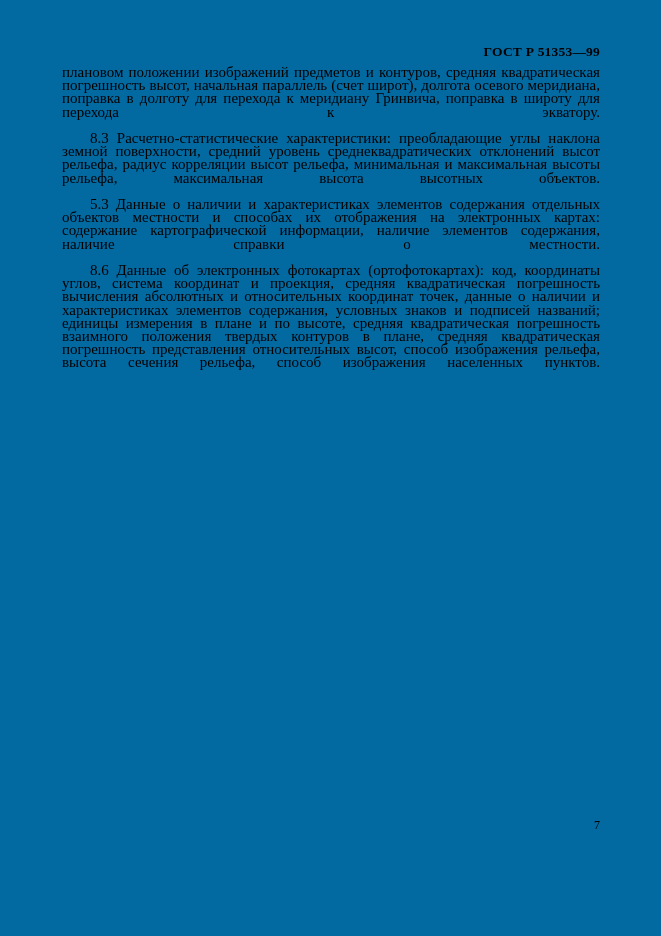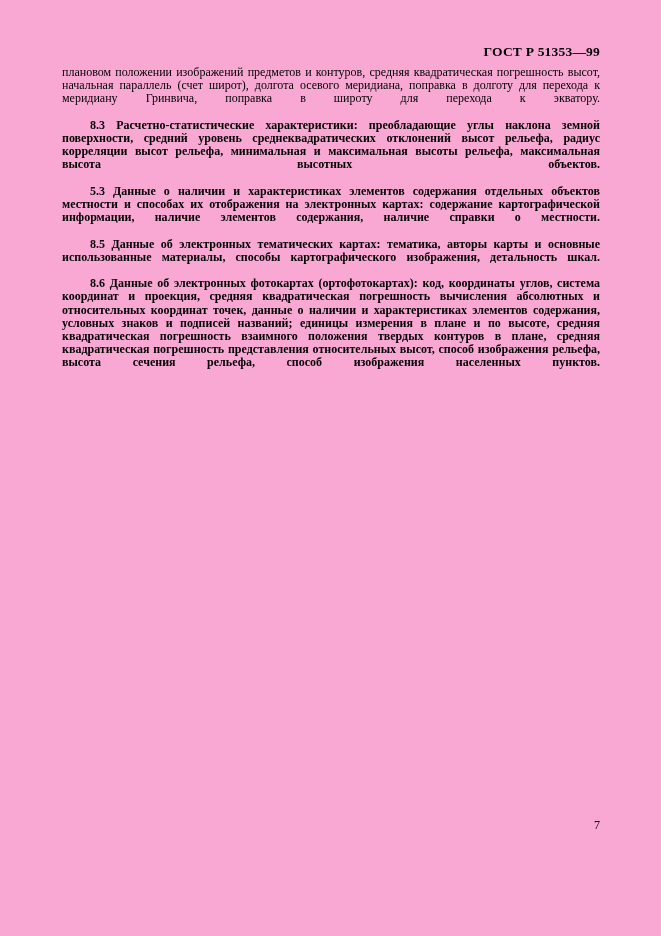--- a/index.html
+++ b/index.html
@@ -10,21 +10,21 @@
   }
   body {
     font-family: "Liberation Serif", "DejaVu Serif", serif;
     color: #000000;
     -webkit-font-smoothing: antialiased;
   }
   .page {
     position: relative;
     width: 661px;
     height: 936px;
-    background: #f9a8d4;
+    background: #0369a1;
     overflow: hidden;
     box-sizing: border-box;
   }
 
   
   .page-header {
     position: absolute;
     top: 44px;
     left: 62px;
     right: 61px;
@@ -41,32 +41,31 @@
   .text-column {
     position: absolute;
     top: 66px;
     left: 62px;
     width: 538px;
   }
 
   p.para {
     margin: 0;
     padding: 0;
-    font-size: 12px;
+    font-size: 15px;
     line-height: 13.2px;
     text-align: justify;
     text-justify: inter-word;
     text-indent: 0;
     hyphens: manual;
     -webkit-hyphens: manual;
     word-spacing: 0.1px;
   }
   p.para.indent {
     text-indent: 28px;
-    font-weight: bold;
   }
   
   p.para::after {
     content: "";
     display: inline-block;
     width: 100%;
   }
 
   
   .folio {
@@ -88,21 +87,20 @@
   <div class="page-header">ГОСТ Р 51353—99</div>
 
   <div class="text-column">
 
     <p class="para">плановом положении изображений предметов и контуров, средняя квадратическая погрешность высот, начальная параллель (счет широт), долгота осевого меридиана, поправка в долготу для перехода к меридиану Гринвича, поправка в широту для перехода к экватору.</p>
 
     <p class="para indent">8.3  Расчетно-статистические характеристики: преобладающие углы наклона земной поверхности, средний уровень среднеквадратических отклонений высот рельефа, радиус корреляции высот рельефа, минимальная и максимальная высоты рельефа, максимальная высота высотных объектов.</p>
 
     <p class="para indent">5.3  Данные о наличии и характеристиках элементов содержания отдельных объектов местности и способах их отображения на электронных картах: содержание картографической информации, наличие элементов содержания, наличие справки о местности.</p>
 
-    <p class="para indent">8.5  Данные об электронных тематических картах: тематика, авторы карты и основные использованные материалы, способы картографического изображения, детальность шкал.</p>
 
     <p class="para indent">8.6  Данные об электронных фотокартах (ортофотокартах): код, координаты углов, система координат и проекция, средняя квадратическая погрешность вычисления абсолютных и относительных координат точек, данные о наличии и характеристиках элементов содержания, условных знаков и подписей названий; единицы измерения в плане и по высоте, средняя квадратическая погрешность взаимного положения твердых контуров в плане, средняя квадратическая погрешность представления относительных высот, способ изображения рельефа, высота сечения рельефа, способ изображения населенных пунктов.</p>
 
   </div>
 
   <div class="folio">7</div>
 
 </div>
 
 </body></html>

